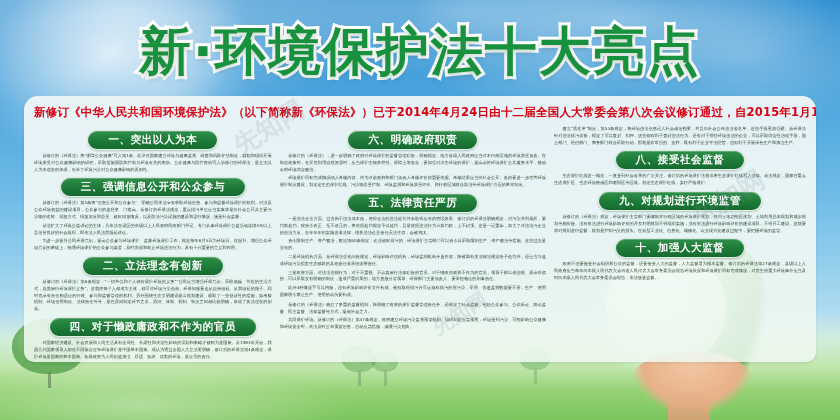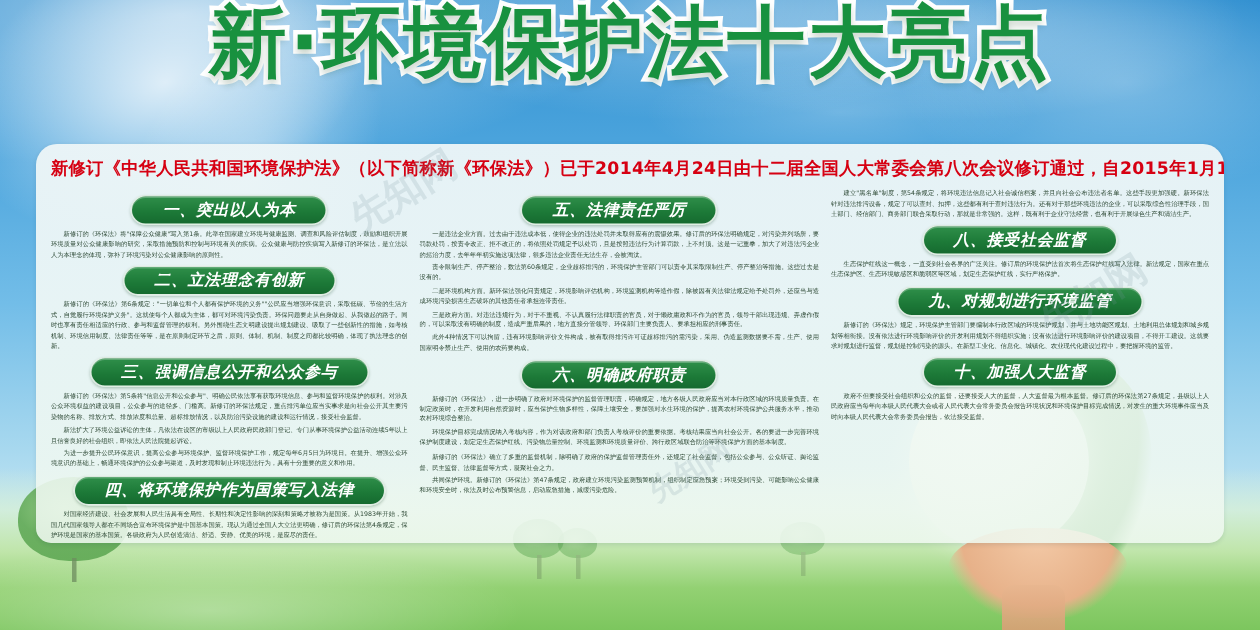--- a/index.html
+++ b/index.html
@@ -49,21 +49,21 @@
     background:radial-gradient(ellipse at 40% 30%, #6fc05a, #3f9a3b 60%, rgba(63,154,59,0) 72%);
     border-radius:50% 44% 46% 50%;opacity:.92;}
   .palm{position:absolute;left:56px;top:108px;width:120px;height:60px;
     background:radial-gradient(ellipse at 50% 10%, #f3c9a6, #e7b189 60%, rgba(231,177,137,0) 75%);
     border-radius:46% 46% 40% 40%;}
   .wrist{position:absolute;left:92px;top:146px;width:42px;height:34px;
     background:linear-gradient(180deg,#e8b68f,#d79d73);border-radius:8px 8px 4px 4px;opacity:.9;}
 
   
   .title{
-    position:absolute;left:0;right:0;top:2px;text-align:center;
+    position:absolute;left:0;right:0;top:24px;text-align:center;
     font-family:"DejaVu Sans","Liberation Sans",sans-serif;
     font-size:52px;font-weight:bold;letter-spacing:2px;line-height:1.05;
     color:#18913f;
     -webkit-text-stroke:6px #ffffff;paint-order:stroke fill;
     text-shadow:0 3px 5px rgba(10,60,20,.22);
   }
   .title .inner{position:relative;}
 
   
   .panel{
@@ -85,21 +85,20 @@
 
   .sec{margin-bottom:3px;}
   .pill-wrap{display:flex;justify-content:center;margin:4px 0 3px;}
   .pill{
     display:inline-block;padding:2px 20px;border-radius:10px;
     background:linear-gradient(180deg,#2f8f4a 0%, #1d7a38 55%, #156a2f 100%);
     border:1px solid rgba(255,255,255,.85);
     box-shadow:0 1px 2px rgba(0,60,20,.25), inset 0 1px 0 rgba(255,255,255,.25);
     color:#fff;font-size:10.5px;font-weight:bold;letter-spacing:.6px;white-space:nowrap;
     font-family:"DejaVu Sans","Liberation Sans",sans-serif;
-    font-style:italic;
   }
   .para{
     margin:0 0 2px;color:#2b4733;font-size:4.2px;line-height:1.62;
     text-align:justify;text-indent:8.4px;
     font-family:"DejaVu Sans","Liberation Sans",sans-serif;
   }
   
   .wm{position:absolute;color:rgba(120,150,160,.18);font-size:26px;font-weight:bold;
       transform:rotate(-32deg);pointer-events:none;
       font-family:"DejaVu Sans","Liberation Sans",sans-serif;}
@@ -152,58 +151,58 @@
     <div class="cols">
       <div class="col left">
           <div class="sec">
             <div class="pill-wrap">
               <span class="pill">一、突出以人为本</span>
             </div>
             <p class="para">新修订的《环保法》将"保障公众健康"写入第1条。此举在国家建立环境与健康监测、调查和风险评估制度，鼓励和组织开展环境质量对公众健康影响的研究，采取措施预防和控制与环境有关的疾病。公众健康与防控疾病写入新修订的环保法，是立法以人为本理念的体现，弥补了环境污染对公众健康影响的原则性。</p>
           </div>
           <div class="sec">
             <div class="pill-wrap">
-              <span class="pill">二、立法理念有创新</span>
-            </div>
-            <p class="para">新修订的《环保法》第6条规定："一切单位和个人都有保护环境的义务""公民应当增强环保意识，采取低碳、节俭的生活方式，自觉履行环境保护义务"。这就使每个人都成为主体，都可对环境污染负责。环保问题要走从自身做起、从我做起的路子。同时也享有责任相适应的行政、参与和监督管理的权利。另外围绕生态文明建设提出规划建设、吸取了一些创新性的措施，如考核机制、环境信用制度、法律责任等等，是在原则制定环节之后，原则、体制、机制、制度之间都比较明确，体现了执法理念的创新。</p>
-          </div>
-          <div class="sec">
-            <div class="pill-wrap">
               <span class="pill">三、强调信息公开和公众参与</span>
             </div>
             <p class="para">新修订的《环保法》第5条将"信息公开和公众参与"、明确公民依法享有获取环境信息、参与和监督环境保护的权利。对涉及公众环境权益的建设项目，公众参与的途径多、门槛高。新修订的环保法规定，重点排污单位应当实事求是向社会公开其主要污染物的名称、排放方式、排放浓度和总量、超标排放情况，以及防治污染设施的建设和运行情况，接受社会监督。</p>
             <p class="para">新法扩大了环境公益诉讼的主体，凡依法在设区的市级以上人民政府民政部门登记、专门从事环境保护公益活动连续5年以上且信誉良好的社会组织，即依法人民法院提起诉讼。</p>
             <p class="para">为进一步提升公民环保意识，提高公众参与环境保护、监督环境保护工作，规定每年6月5日为环境日。在提升、增强公众环境意识的基础上，畅通环境保护的公众参与渠道，及时发现和制止环境违法行为，具有十分重要的意义和作用。</p>
           </div>
           <div class="sec">
             <div class="pill-wrap">
-              <span class="pill">四、将环境保护作为国策写入法律</span>
+              <span class="pill">二、立法理念有创新</span>
+            </div>
+            <p class="para">新修订的《环保法》第6条规定："一切单位和个人都有保护环境的义务""公民应当增强环保意识，采取低碳、节俭的生活方式，自觉履行环境保护义务"。这就使每个人都成为主体，都可对环境污染负责。环保问题要走从自身做起、从我做起的路子。同时也享有责任相适应的行政、参与和监督管理的权利。另外围绕生态文明建设提出规划建设、吸取了一些创新性的措施，如考核机制、环境信用制度、法律责任等等，是在原则制定环节之后，原则、体制、机制、制度之间都比较明确，体现了执法理念的创新。</p>
+          </div>
+          <div class="sec">
+            <div class="pill-wrap">
+              <span class="pill">四、对于懒政庸政和不作为的官员</span>
             </div>
             <p class="para">对国家经济建设、社会发展和人民生活具有全局性、长期性和决定性影响的深刻和策略才被称为是国策。从1983年开始，我国几代国家领导人都在不同场合宣布环境保护是中国基本国策。现认为通过全国人大立法更明确，修订后的环保法第4条规定，保护环境是国家的基本国策。各级政府为人民创造清洁、舒适、安静、优美的环境，是应尽的责任。</p>
           </div>
         </div>
       <div class="col mid">
+          <div class="sec">
+            <div class="pill-wrap">
+              <span class="pill">六、明确政府职责</span>
+            </div>
+            <p class="para">新修订的《环保法》，进一步明确了政府对环境保护的监督管理职责，明确规定，地方各级人民政府应当对本行政区域的环境质量负责。在制定政策时，在开发利用自然资源时，应当保护生物多样性，保障土壤安全，要加强对水生环境的保护，提高农村环境保护公共服务水平，推动农村环境综合整治。</p>
+            <p class="para">环境保护目标完成情况纳入考核内容，作为对该政府和部门负责人考核评价的重要依据。考核结果应当向社会公开。各的要进一步完善环境保护制度建设，划定定生态保护红线、污染物总量控制、环境监测和环境质量评价、跨行政区域联合防治等环境保护方面的基本制度。</p>
+          </div>
           <div class="sec">
             <div class="pill-wrap">
               <span class="pill">五、法律责任严厉</span>
             </div>
             <p class="para">一是违法企业方面。过去由于违法成本低，使得企业的违法处罚并未取得应有的震慑效果。修订后的环保法明确规定，对污染并列场所，要罚款处罚，按责令改正、拒不改正的，将依照处罚规定予以处罚，且是按照违法行为计算罚款，上不封顶。这是一记重拳，加大了对违法污企业的惩治力度，去年年年初实施这项法律，很多违法企业责任无法生存，会被淘汰。</p>
             <p class="para">责令限制生产、停产整治，数法第60条规定，企业超标排污的，环境保护主管部门可以责令其采取限制生产、停产整治等措施。这些过去是没有的。</p>
             <p class="para">二是环境机构方面。新环保法强化问责规定，环境影响评估机构，环境监测机构等造作假，除被因有关法律法规定给予处罚外，还应当与造成环境污染损害生态破坏的其他责任者承担连带责任。</p>
             <p class="para">三是政府方面。对违法违规行为，对于不重视、不认真履行法律职责的官员，对于懒政庸政和不作为的官员，领导干部出现违规、弄虚作假的，可以采取没有明确的制度，造成严重后果的，地方直接分管领导、环保部门主要负责人、要承担相应的刑事责任。</p>
             <p class="para">此外4种情况下可以拘留，违有环境影响评价文件构成，被有取得排污许可证超标排污的需污染，采用、伪造监测数据要不需，生产、使用国家明令禁止生产、使用的农药要构成。</p>
           </div>
           <div class="sec">
-            <div class="pill-wrap">
-              <span class="pill">六、明确政府职责</span>
-            </div>
-            <p class="para">新修订的《环保法》，进一步明确了政府对环境保护的监督管理职责，明确规定，地方各级人民政府应当对本行政区域的环境质量负责。在制定政策时，在开发利用自然资源时，应当保护生物多样性，保障土壤安全，要加强对水生环境的保护，提高农村环境保护公共服务水平，推动农村环境综合整治。</p>
-            <p class="para">环境保护目标完成情况纳入考核内容，作为对该政府和部门负责人考核评价的重要依据。考核结果应当向社会公开。各的要进一步完善环境保护制度建设，划定定生态保护红线、污染物总量控制、环境监测和环境质量评价、跨行政区域联合防治等环境保护方面的基本制度。</p>
-          </div>
-          <div class="sec">
             <p class="para">新修订的《环保法》确立了多重的监督机制，除明确了政府的保护监督管理责任外，还规定了社会监督，包括公众参与、公众听证、舆论监督、民主监督、法律监督等方式，凝聚社会之力。</p>
             <p class="para">共同保护环境。新修订的《环保法》第47条规定，政府建立环境污染监测预警机制，组织制定应急预案；环境受到污染、可能影响公众健康和环境安全时，依法及时公布预警信息，启动应急措施，减缓污染危险。</p>
           </div>
         </div>
       <div class="col right">
           <div class="sec">
             <p class="para">建立"黑名单"制度，第54条规定，将环境违法信息记入社会诚信档案，并且向社会公布违法者名单。这些手段更加强硬。新环保法针对违法排污设备，规定了可以查封、扣押，这些都有利于查封违法行为。还有对于那些环境违法的企业，可以采取综合性治理手段，国土部门、经信部门、商务部门联合采取行动，那就是非常强的。这样，既有利于企业守法经营，也有利于开展绿色生产和清洁生产。</p>
           </div>
           <div class="sec">
             <div class="pill-wrap">

